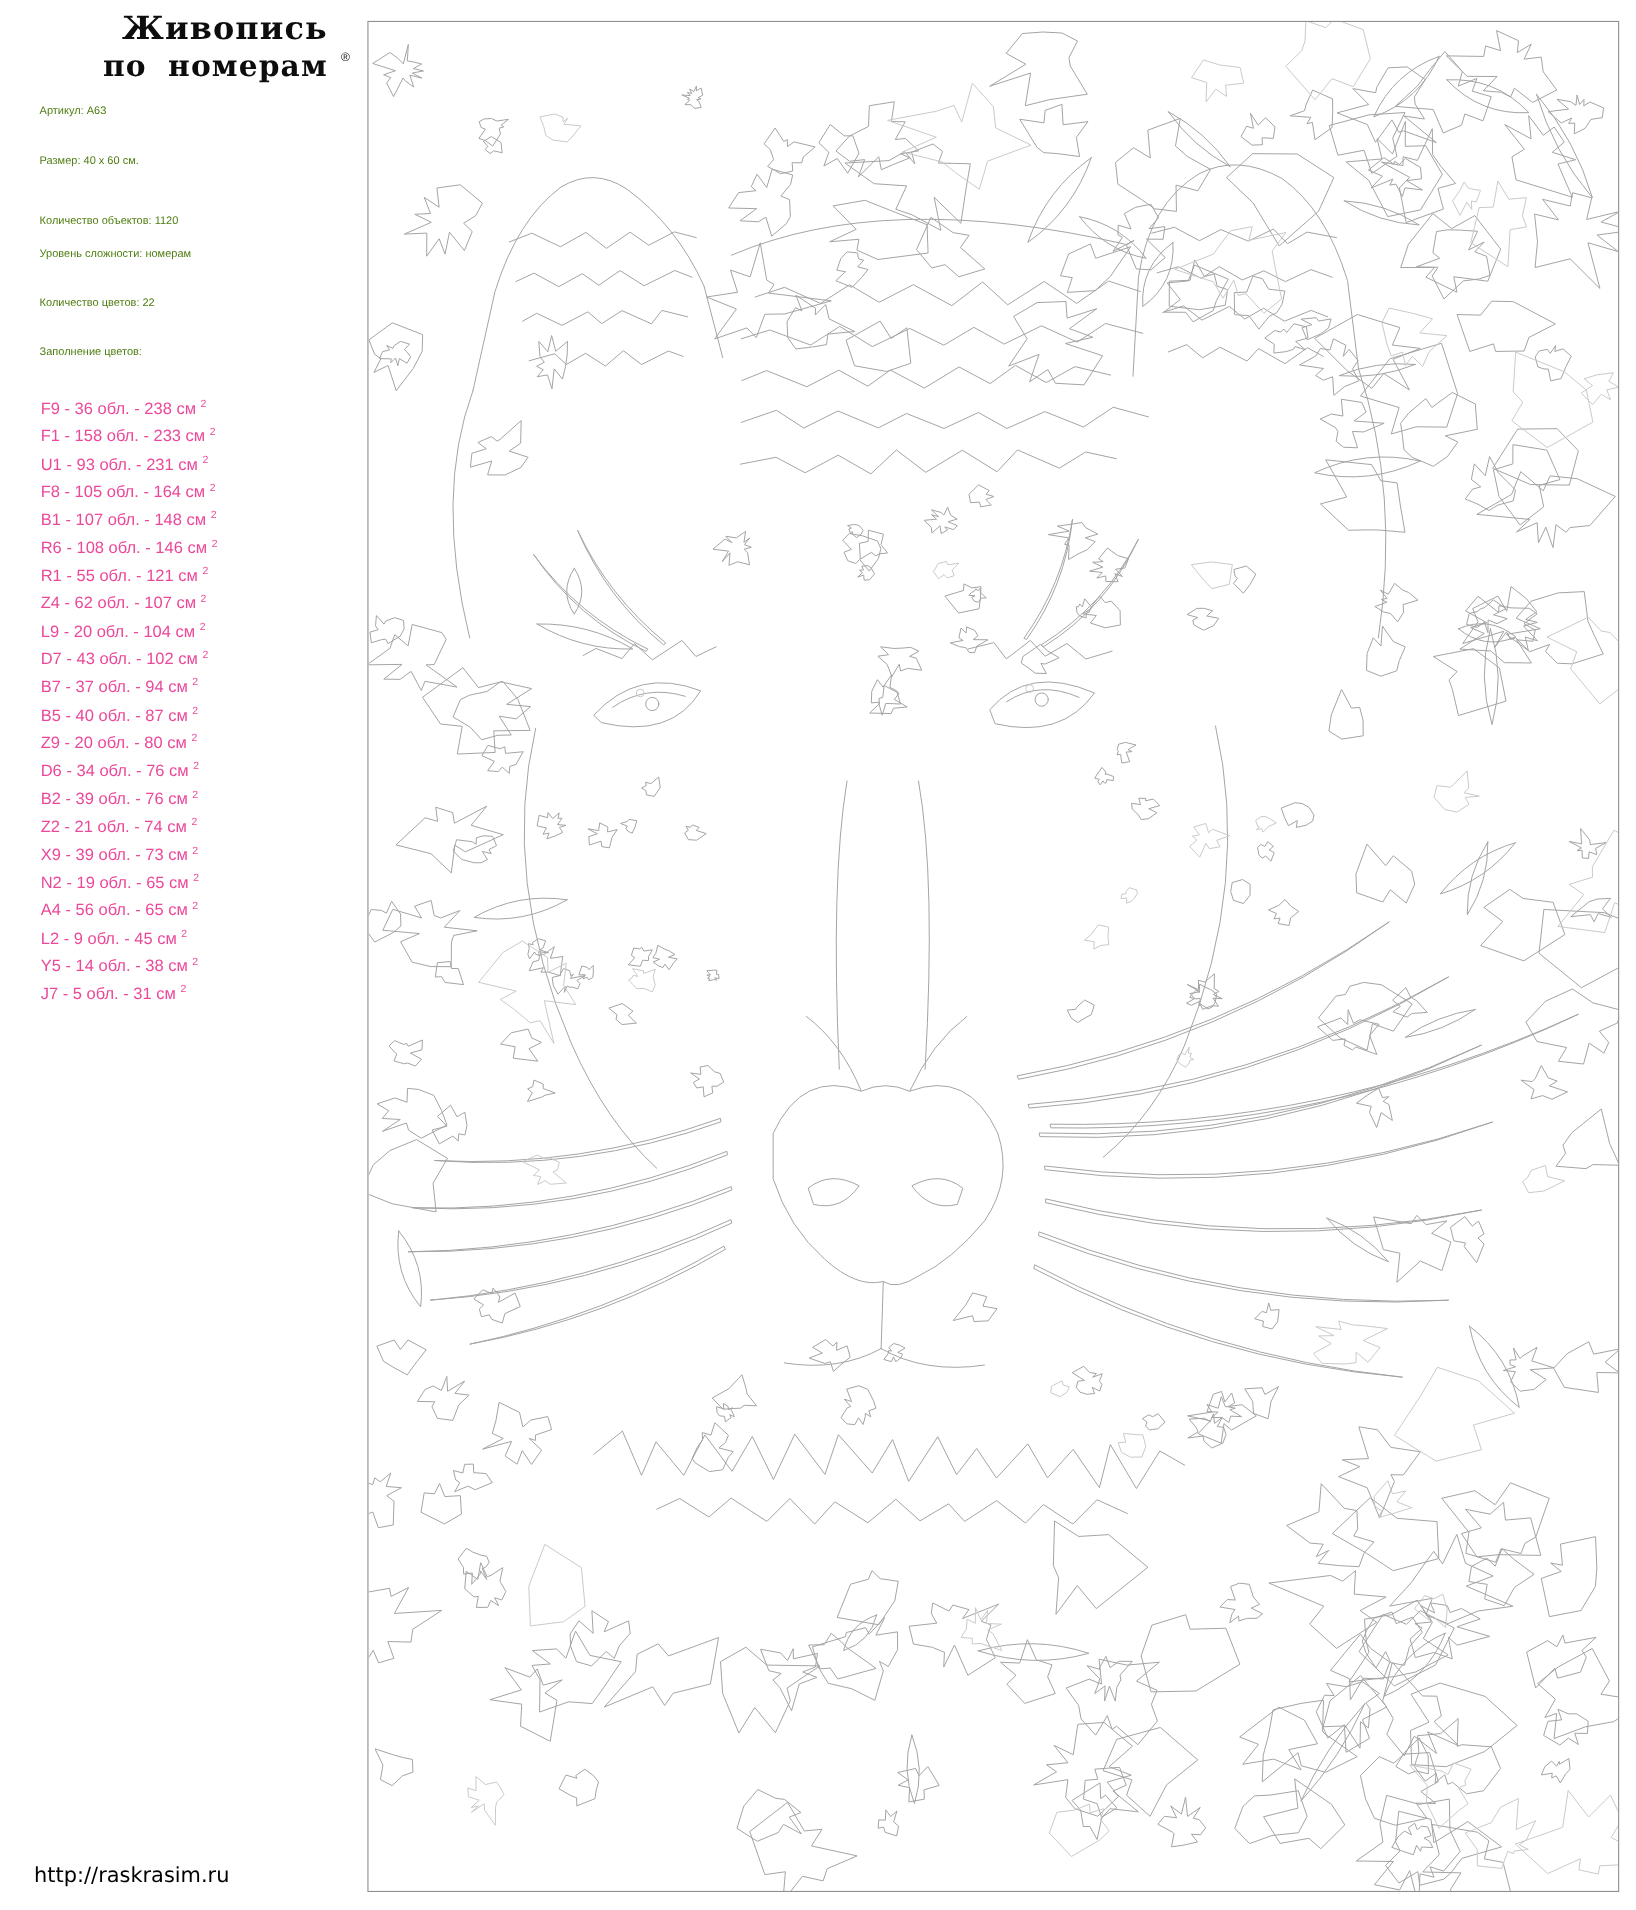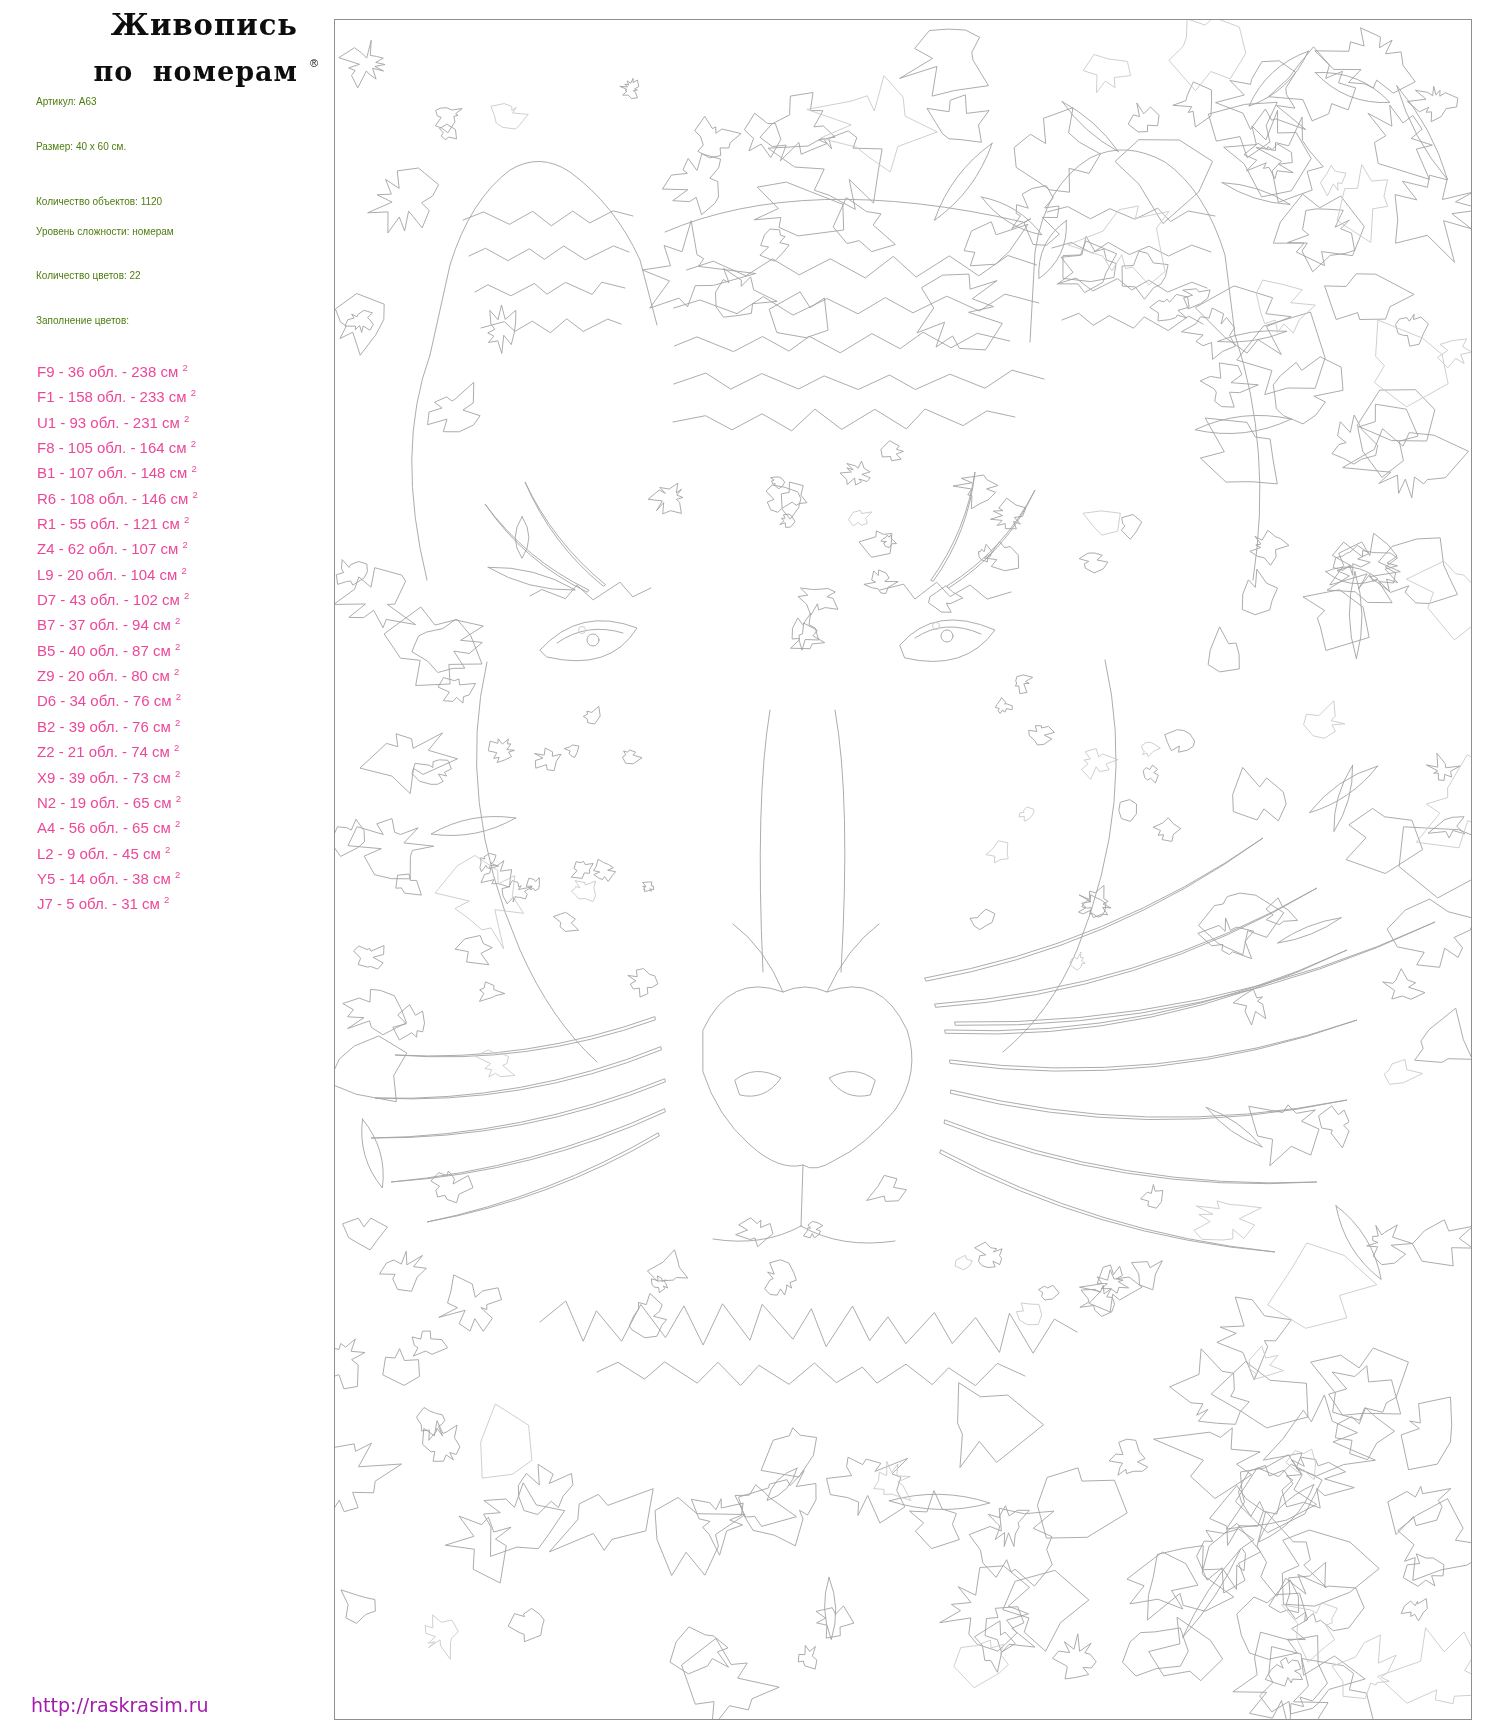--- a/index.html
+++ b/index.html
@@ -4,36 +4,36 @@
 <style>
   *{margin:0;padding:0;box-sizing:border-box}
   html,body{width:1487px;height:1736px;background:#ffffff;font-family:"Liberation Sans",sans-serif;color:#1c1c1c}
   .page{position:relative;width:1487px;height:1736px;background:#fff;overflow:hidden}
 
   
   .sidebar{position:absolute;left:0;top:0;width:334px;height:1736px}
   .brand{position:absolute;left:52px;top:8px;width:246px;text-align:right;
          font-family:"DejaVu Serif",serif;font-weight:bold;color:#0d0d0d}
   .brand-line1{font-size:29px;letter-spacing:1px}
-  .brand-line2-wrap{position:relative;display:inline-block;margin-top:14px}
+  .brand-line2-wrap{position:relative;display:inline-block;margin-top:3px}
   .brand-line2{font-size:27px;letter-spacing:1px;word-spacing:9px}
   .brand-reg{position:absolute;right:-20px;top:1px;font-size:11px;font-family:"Liberation Sans",sans-serif;font-weight:normal}
 
   .info-line{position:absolute;left:36px;font-size:10px;white-space:nowrap;color:#4d7c0f}
   #info-article{top:96px}
   #info-size{top:141px}
   #info-objects{top:196px}
   #info-difficulty{top:226px}
   #info-colors{top:270px}
   #info-fill{top:315px}
 
   .color-list{position:absolute;left:37px;top:357px;font-size:15px;line-height:21.35px;white-space:nowrap;color:#ec4899}
   .color-row sup{font-size:9.5px}
 
-  .footer-url{position:absolute;left:31px;top:1694px;font-size:19px;font-family:"DejaVu Sans",sans-serif;color:#a21caf}
+  .footer-url{position:absolute;left:31px;top:1694px;font-size:19px;font-family:"DejaVu Sans",sans-serif;color:#000000}
 
   
   .canvas-frame{position:absolute;left:334px;top:19px;width:1138px;height:1701px;border:1px solid #8f8f8f;background:#fff;overflow:hidden}
   .canvas-frame svg{display:block}
 </style>
 </head>
 <body>
 
 <div class="page">
 

